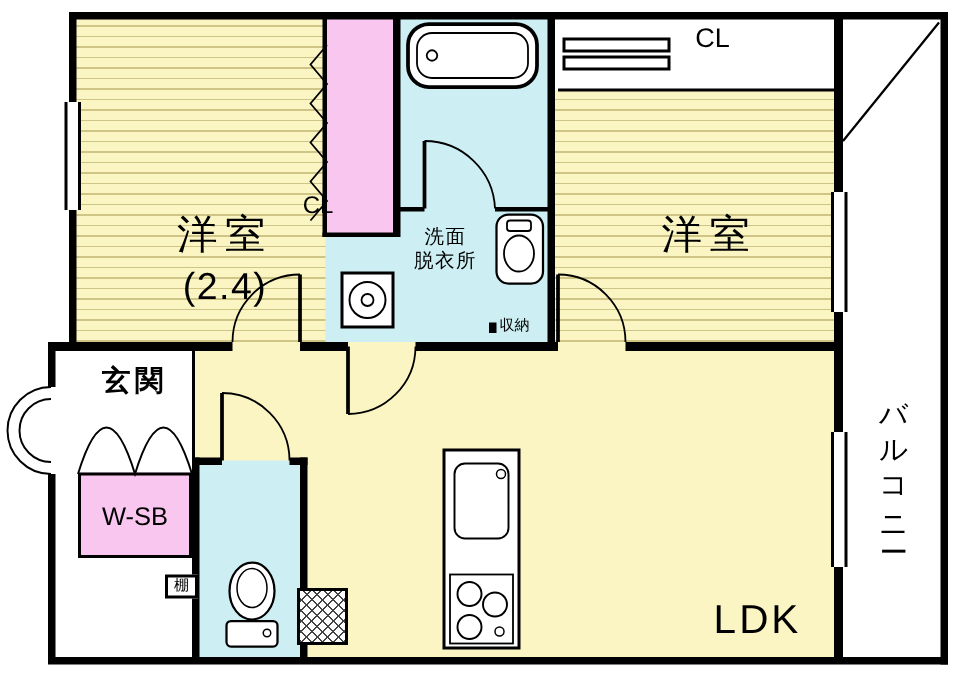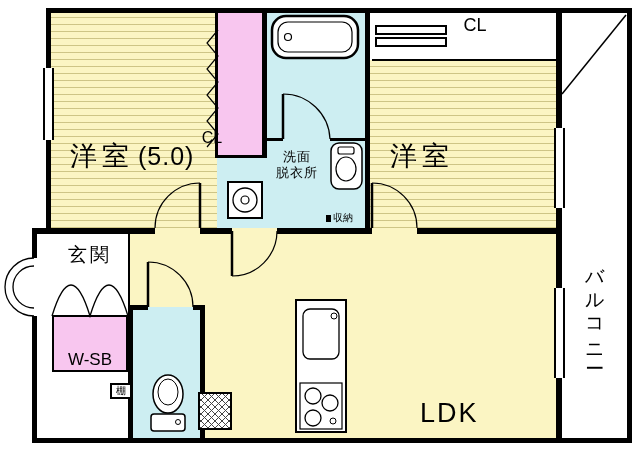--- a/index.html
+++ b/index.html
@@ -15,26 +15,26 @@
   .pink{background:#f8c6ef;}
   .blue{background:#cdeef2;}
   .white{background:#ffffff;}
   .wall{position:absolute;background:#000;z-index:3;}
   .thinline{position:absolute;background:#000;z-index:3;}
   .window{position:absolute;background:#fff;border-left:2px solid #000;border-right:2px solid #000;box-sizing:border-box;z-index:4;}
   .svg-overlay{position:absolute;left:0;top:0;z-index:5;pointer-events:none;}
   .lbl{position:absolute;z-index:6;color:#000;text-align:center;line-height:1.2;}
   .room-name{font-size:27px;letter-spacing:5px;white-space:nowrap;}
   .room-size{font-size:25px;letter-spacing:1px;white-space:nowrap;}
-  .lbl-col{display:flex;flex-direction:row;align-items:center;gap:4px;}
-  .entrance-lbl{font-size:19px;letter-spacing:3px;}
+  .lbl-col{display:flex;flex-direction:column;align-items:center;gap:4px;}
+  .entrance-lbl{font-size:19px;letter-spacing:3px;font-weight:bold;}
   .wsb-lbl{font-size:17px;display:flex;align-items:center;justify-content:center;}
   .cl-west{font-size:16px;}
   .cl-east{font-size:18px;}
-  .washroom-lbl{font-size:13px;letter-spacing:1px;font-family:Liberation Mono, monospace;}
+  .washroom-lbl{font-size:13px;letter-spacing:1px;}
   .tiny{font-size:10px;}
   .storage-lbl{display:flex;align-items:center;gap:2px;}
   .storage-mark{display:inline-block;width:5px;height:7px;background:#000;}
   .shelf-box{border:2px solid #000;background:#fff;width:22px;height:16px;display:flex;align-items:center;justify-content:center;box-sizing:border-box;}
   .balcony-lbl{writing-mode:vertical-rl;font-size:19px;letter-spacing:4px;height:180px;display:flex;align-items:center;}
   .hatch-box{
     position:absolute;z-index:5;box-sizing:border-box;border:2px solid #000;
     background:
       repeating-linear-gradient(45deg,#444 0 1px,transparent 1px 5px),
       repeating-linear-gradient(-45deg,#444 0 1px,transparent 1px 5px),
@@ -175,39 +175,39 @@
       <path d="M 52 316 Q 71 254 90 316 Q 109 254 128 316" fill="none" stroke="#000" stroke-width="1.3"></path>
     </g>
 
     <g>
       <line x1="562" y1="94" x2="626" y2="15" stroke="#000" stroke-width="1.5"></line>
     </g>
   </svg>
 
   <div class="lbl lbl-col" style="left:70px;top:140px;width:160px;">
     <span class="room-name">洋室</span>
-    <span class="room-size">(5.0)</span>
+    <span class="room-size">(2.4)</span>
   </div>
 
   <div class="lbl lbl-col" style="left:390px;top:140px;width:166px;">
     <span class="room-name">洋室</span>
   </div>
 
   <div class="lbl lbl-col" style="left:420px;top:352px;width:170px;">
     <span class="room-name" style="letter-spacing:2px;margin-top:45px;">LDK</span>
   </div>
 
   <div class="lbl washroom-lbl" style="left:261px;top:150px;width:72px;">
     <div>洗面</div>
     <div>脱衣所</div>
   </div>
 
   <div class="lbl entrance-lbl" style="left:52px;top:244px;width:76px;">玄関</div>
 
-  <div class="lbl wsb-lbl" style="left:52px;top:330px;width:76px;height:60px;">W-SB</div>
+  <div class="lbl wsb-lbl" style="left:52px;top:315px;width:76px;height:60px;">W-SB</div>
 
   <div class="lbl cl-west" style="left:194px;top:128px;width:36px;">CL</div>
 
   <div class="lbl cl-east" style="left:450px;top:15px;width:50px;">CL</div>
 
   <div class="lbl tiny storage-lbl" style="left:326px;top:212px;">
     <span class="storage-mark"></span>
     <span>収納</span>
   </div>
 

